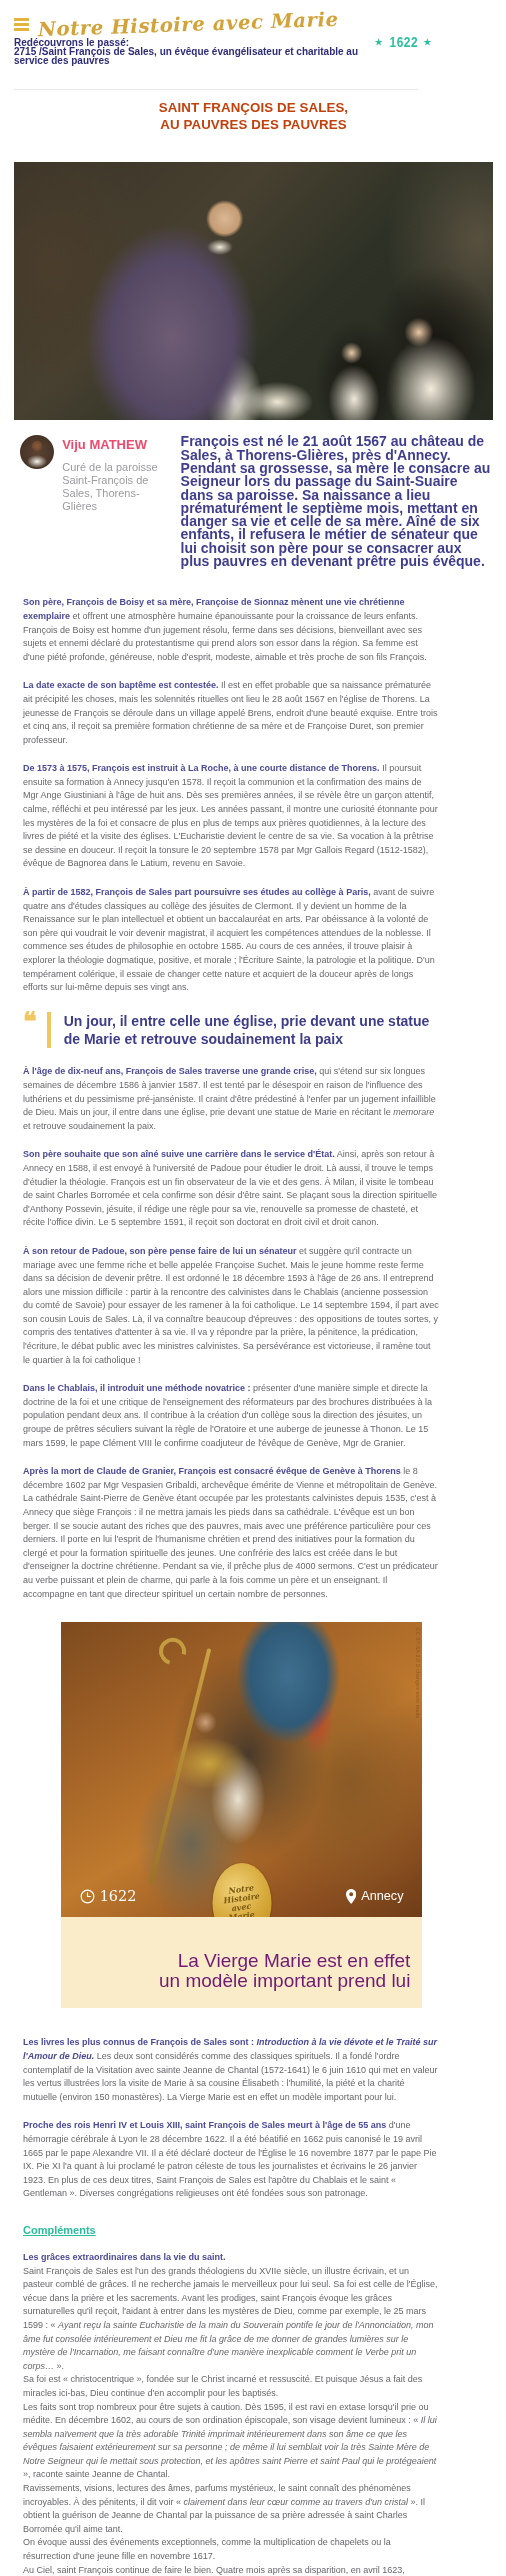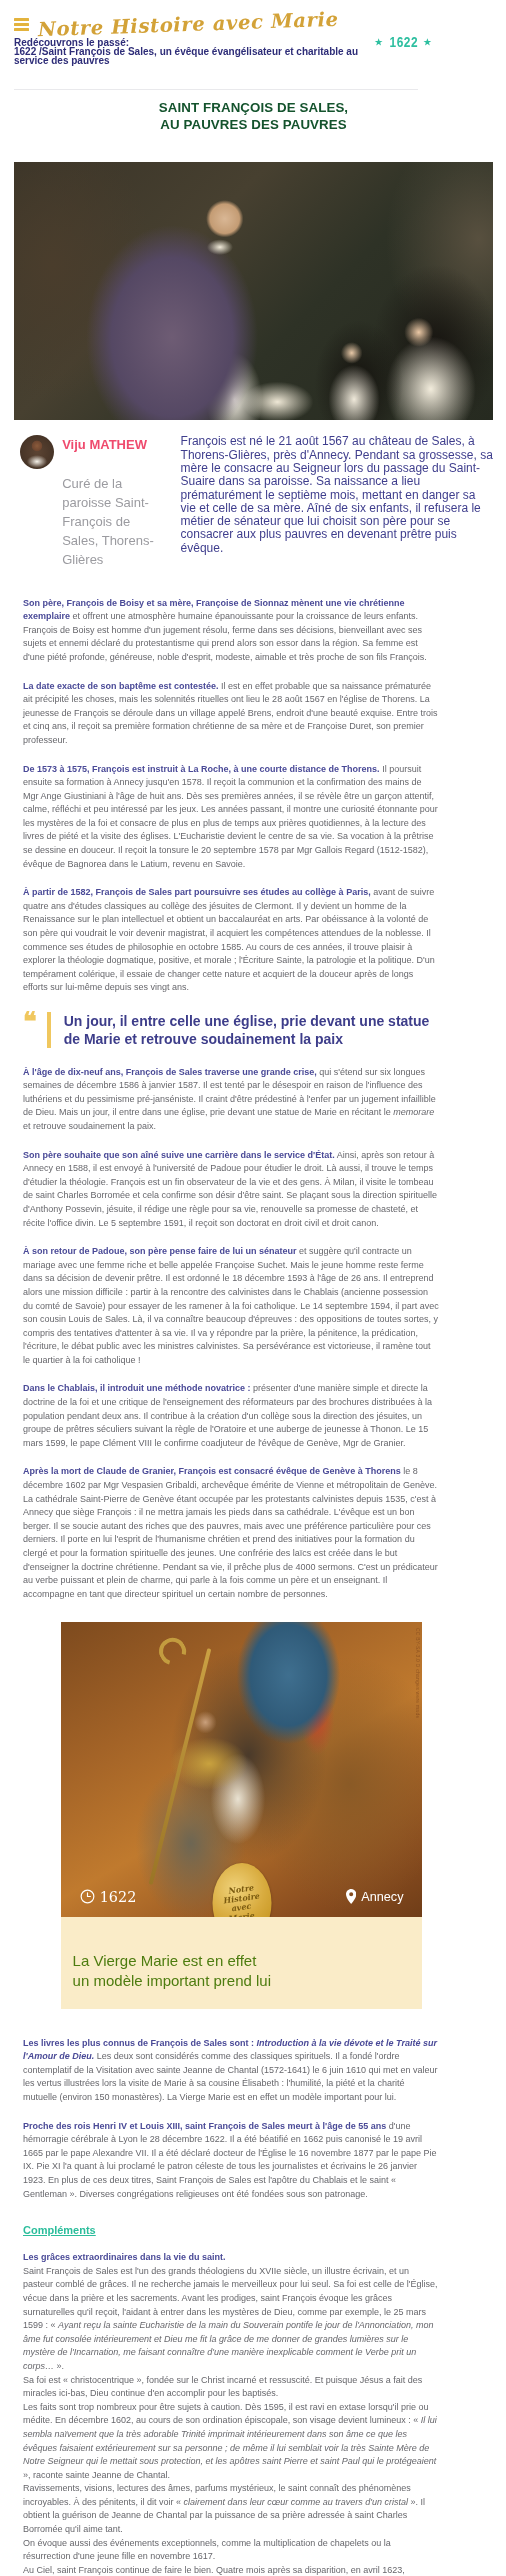--- a/index.html
+++ b/index.html
@@ -15,21 +15,21 @@
   .logo-script { margin-left:9.2px; font-family:"DejaVu Serif", serif; font-style:italic; font-weight:bold; font-size:19.6px; color:#d3a238; letter-spacing:0.6px; transform:rotate(-2deg); }
   .year-badge { position:absolute; right:75px; top:34px; color:#2ebfa0; font-weight:bold; font-size:14px; letter-spacing:0.6px; display:flex; align-items:center; gap:3.5px; }
   .year-badge .star { font-size:8.7px; }
   .year-badge .yr { font-family:"Liberation Sans", sans-serif; transform:scaleX(.85); }
 
   
   .breadcrumb { margin:2.3px 14px 0 14px; padding-bottom:23px; border-bottom:0.6px solid #e9e9ec; color:#2e2d78; font-size:10px; font-weight:bold; line-height:9.2px; max-width:404px; }
   .breadcrumb .bc2 { max-width:358px; }
 
   
-  .title { margin:9.2px auto 0 auto; text-align:center; color:#14532d; font-weight:bold; font-size:13.3px; line-height:17.3px; letter-spacing:0.1px; }
+  .title { margin:9.2px auto 0 auto; text-align:center; color:#c2410c; font-weight:bold; font-size:13.3px; line-height:17.3px; letter-spacing:0.1px; }
 
   
   .hero { position:relative; margin:29px 14px 0 14px; height:258px; overflow:hidden;
     background:
       radial-gradient(circle 26.6px at 44% 22%, #d9b795 0%, #c49c74 55%, rgba(0,0,0,0) 70%),
       radial-gradient(ellipse 17.3px 10.4px at 43% 33%, #f0ead9 0%, rgba(240,234,217,0) 75%),
       radial-gradient(ellipse 110px 144px at 33% 68%, #6e5c74 0%, #554864 55%, rgba(0,0,0,0) 78%),
       radial-gradient(ellipse 35px 58px at 46% 92%, #f4efe4 0%, rgba(244,239,228,0) 80%),
       radial-gradient(ellipse 46px 26px at 55% 93%, #efe8d6 0%, rgba(239,232,214,0) 78%),
       radial-gradient(circle 15px at 70.5% 74%, #e8c9a8 0%, rgba(232,201,168,0) 72%),
@@ -44,22 +44,22 @@
   }
 
   
   .author { display:flex; margin:15px 14px 0 9.2px; }
   .avatar { width:34px; height:34px; border-radius:50%; flex:0 0 34px; margin-left:11px; overflow:hidden;
     background: radial-gradient(circle 8px at 50% 32%, #8a5b3c 0%, #6f4730 60%, rgba(0,0,0,0) 70%),
                 radial-gradient(ellipse 12.7px 8px at 50% 78%, #f5f2ea 0%, rgba(245,242,234,0) 80%),
                 radial-gradient(circle 23px at 50% 50%, #5c4433 0%, #3e2e22 100%); }
   .author-id { width:98px; margin-left:8px; }
   .author-name { color:#ef4b6e; font-size:13px; font-weight:bold; margin-top:1.2px; }
-  .author-role { color:#9b9ba0; font-size:13px; line-height:19px; margin-top:22px; }
-  .intro { margin-left:23px; width:321px; color:#3f3e8d; font-weight:normal; font-size:12px; line-height:13.3px; }
+  .author-role { color:#9b9ba0; font-size:11px; line-height:13px; margin-top:9px; }
+  .intro { margin-left:23px; width:321px; color:#3f3e8d; font-weight:bold; font-size:14px; line-height:13.3px; }
 
   
   .para { margin:15px 68px 0 23px; width:416px; color:#67676c; font-size:9px; line-height:13.6px; }
   .para .lead { color:#4a4a97; font-weight:bold; }
   .para .it { font-style:italic; }
   .para .leadit { color:#4a4a97; font-weight:bold; font-style:italic; }
   .first-para { margin-top:28px; }
 
   
   .pullquote { display:flex; margin:17.3px 23px 17.3px 23px; align-items:stretch; }
@@ -85,21 +85,21 @@
   .crozier-curl { position:absolute; left:98px; top:16px; width:26.6px; height:26.6px; border:4px solid #c39c3f; border-radius:50%; border-bottom-color:transparent; transform:rotate(-30deg); }
   .img-credit { position:absolute; right:2.3px; top:5.8px; color:#8a4f1f; font-size:4.9px; writing-mode:vertical-rl; letter-spacing:0.3px; opacity:.85; }
   .img-meta { position:absolute; left:0; right:0; bottom:12.7px; display:flex; justify-content:space-between; align-items:center; padding:0 18.5px; color:#ffffff; }
   .meta-item { display:flex; align-items:center; gap:5.2px; }
   .meta-time { font-family:"DejaVu Serif", serif; font-size:14.4px; }
   .meta-place { font-size:12.7px; }
   .seal { position:absolute; left:50%; bottom:-26px; transform:translateX(-50%); width:59px; height:80px; border-radius:50%;
     background:radial-gradient(circle at 38% 32%, #f0d27a 0%, #d8ab3e 45%, #b8860b 100%);
     display:flex; flex-direction:column; align-items:center; justify-content:center; box-shadow:0 0.6px 2.3px rgba(0,0,0,.35); }
   .seal div { font-family:"DejaVu Serif", serif; font-style:italic; font-weight:bold; color:#7a5a10; font-size:8px; line-height:9.2px; transform:rotate(-8deg); }
-  .card-caption { background:#faecc8; padding:34px 11.6px 17.3px 11.6px; text-align:left; color:#4d7c0f; font-size:15px; line-height:20px; }
+  .card-caption { background:#faecc8; padding:34px 11.6px 17.3px 11.6px; text-align:right; color:#701a75; font-size:19px; line-height:20px; }
 
   
   .section-heading { margin:23px 23px 0 23px; color:#2bbd9b; font-size:11px; font-weight:bold;text-decoration:underline; }
 
   .icon-svg { display:block; }
 </style>
 </head>
 <body>
 
 <div class="page">
@@ -115,21 +115,21 @@
     </div>
     <div class="year-badge">
       <span class="star">★</span>
       <span class="yr">1622</span>
       <span class="star">★</span>
     </div>
   </div>
 
   <div class="breadcrumb">
     <div>Redécouvrons le passé:</div>
-    <div class="bc2">1622 /Saint François de Sales, un évêque évangélisateur et charitable au service des pauvres</div>
+    <div class="bc2">2715 /Saint François de Sales, un évêque évangélisateur et charitable au service des pauvres</div>
   </div>
 
   <h1 class="title">
     <div>SAINT FRANÇOIS DE SALES,</div>
     <div>AU PAUVRES DES PAUVRES</div>
   </h1>
 
   <div class="hero"></div>
 
   <div class="author">

